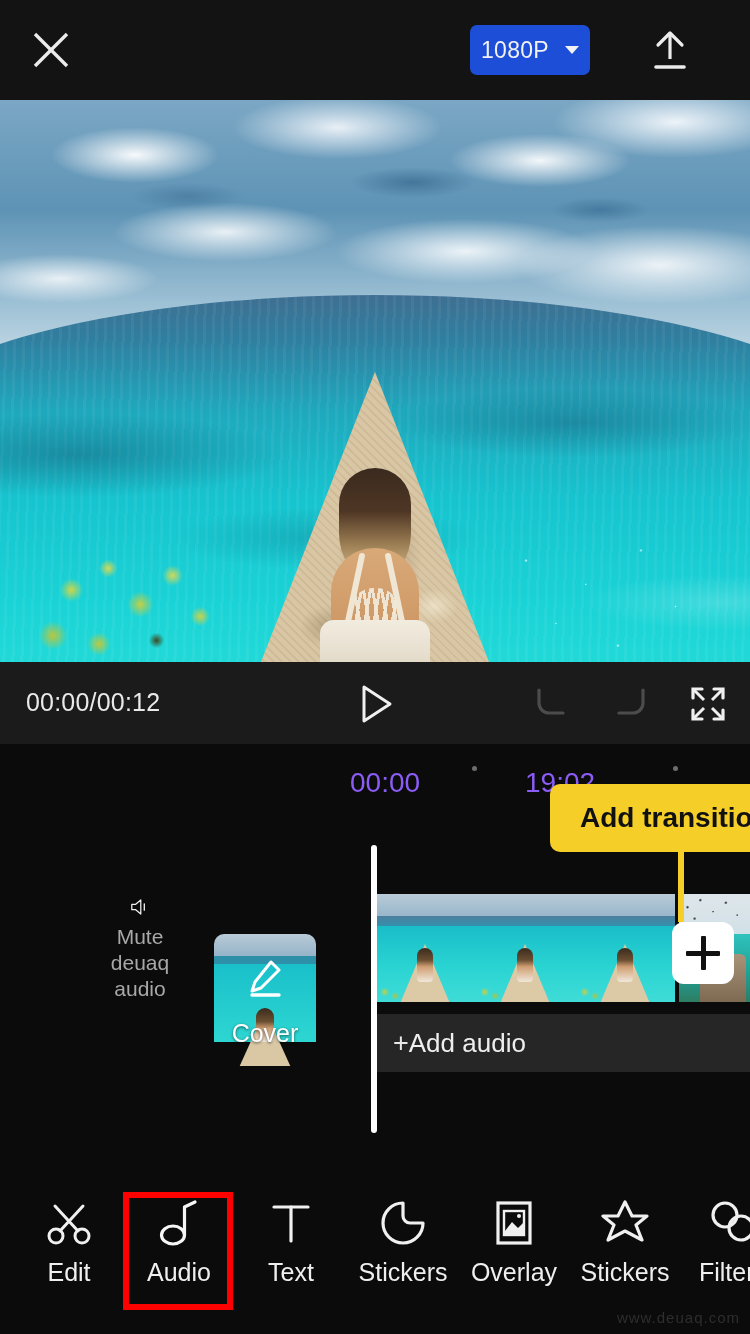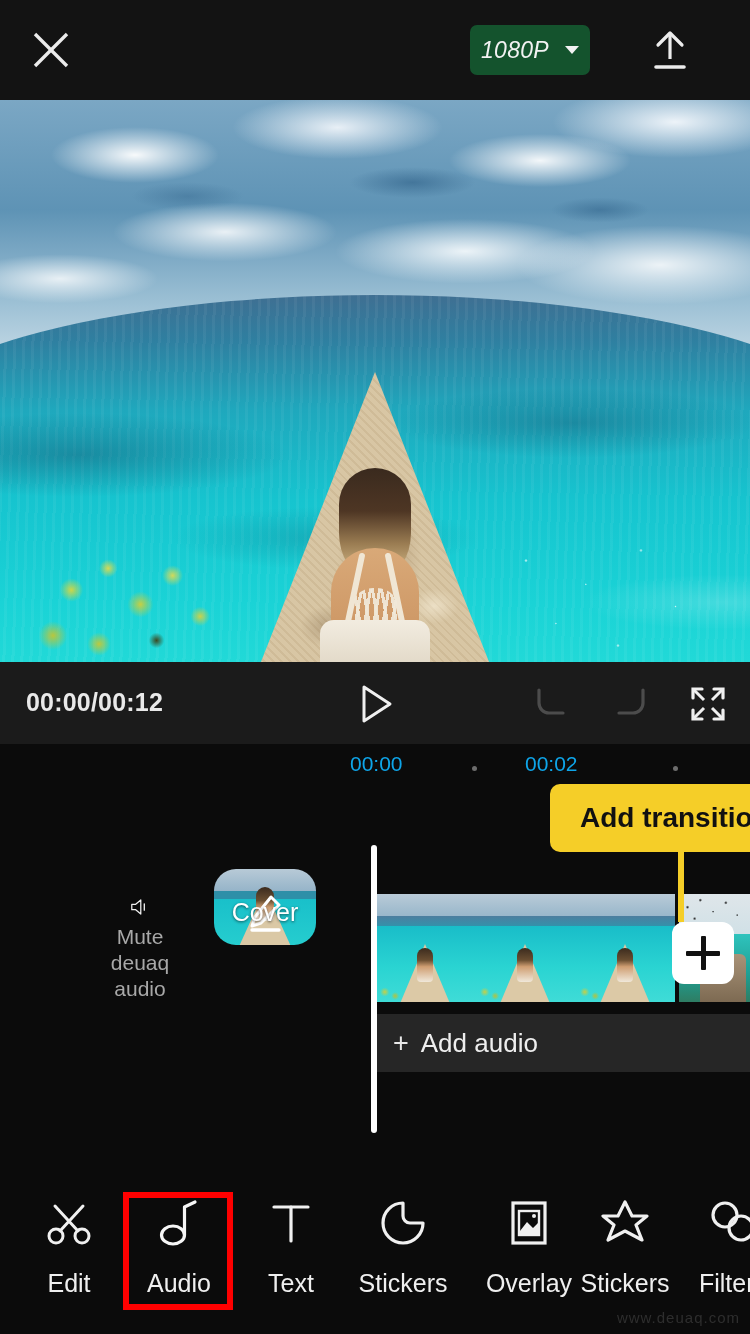--- a/index.html
+++ b/index.html
@@ -32,22 +32,22 @@
     position:absolute; left:0; top:0; width:750px; height:100px;
     background:#131313; z-index:20;
   }
   .close-btn{
     position:absolute; left:26px; top:26px; width:50px; height:48px;
     display:flex; align-items:center; justify-content:center;
   }
   .close-btn svg{ display:block; }
   .res-pill{
     position:absolute; left:470px; top:25px; width:120px; height:50px;
-    background:#14532d; border-radius:7px;
-    display:flex; align-items:center; justify-content:center; gap:16px;font-style:italic;
+    background:#1d4ed8; border-radius:7px;
+    display:flex; align-items:center; justify-content:center; gap:16px;
   }
   .res-pill .lbl{ color:#f2f2f2; font-size:23px; font-weight:400; letter-spacing:.3px;}
   .caret{ width:0;height:0;border-left:7px solid transparent;border-right:7px solid transparent;border-top:8px solid #f2f2f2; }
   .export-btn{
     position:absolute; left:640px; top:24px; width:60px; height:52px;
     display:flex;align-items:center;justify-content:center;
   }
 
   
   .preview{
@@ -162,35 +162,35 @@
       radial-gradient(circle 12px at 55% 82%, #3a4a22, transparent 65%);
   }
 
   
   .playbar{
     position:absolute; left:0; top:662px; width:750px; height:82px;
     background:#1b1b1b; z-index:20;
   }
   .time-label{
     position:absolute; left:26px; top:26px;
-    color:#e9e9e9; font-size:25px; letter-spacing:.2px;font-weight:bold;
+    color:#e9e9e9; font-size:25px; letter-spacing:.2px;
   }
   .play-btn{ position:absolute; left:352px; top:18px; width:48px;height:48px;
     display:flex;align-items:center;justify-content:center;}
   .undo-btn{ position:absolute; left:528px; top:20px; width:46px;height:44px;display:flex;align-items:center;justify-content:center;}
   .redo-btn{ position:absolute; left:608px; top:20px; width:46px;height:44px;display:flex;align-items:center;justify-content:center;}
   .fs-btn{ position:absolute; left:686px; top:20px; width:44px;height:44px;display:flex;align-items:center;justify-content:center;}
 
   
   .timeline{
     position:absolute; left:0; top:744px; width:750px; height:424px;
     background:#0b0b0b; z-index:10;
   }
   .ruler{ position:absolute; left:0; top:0; width:750px; height:48px; }
-  .tick-lbl{ position:absolute; top:8px; color:#0ea5e9; font-size:21px; }
+  .tick-lbl{ position:absolute; top:23px; color:#8b5cf6; font-size:28px; }
   .tick-dot{ position:absolute; top:22px; width:5px;height:5px;border-radius:50%;background:#6d6d6d;}
 
   .tooltip{
     position:absolute; left:550px; top:784px; width:230px; height:68px;
     background:#f5ce28; border-radius:10px;
     display:flex; align-items:center; z-index:40;
   }
   .tooltip .txt{
     color:#111; font-size:28px; font-weight:700; margin-left:30px; white-space:nowrap;
   }
@@ -247,35 +247,35 @@
     display:flex;align-items:center;justify-content:center; z-index:45;
   }
   .plus-btn .h{ position:absolute; width:34px;height:5px;background:#111;border-radius:1px;}
   .plus-btn .v{ position:absolute; width:5px;height:34px;background:#111;border-radius:1px;}
 
   .audio-row{
     position:absolute; left:375px; top:270px; width:375px; height:58px;
     background:#262626; display:flex; align-items:center;
   }
   .audio-row .pl{ color:#e8e8e8; font-size:27px; margin-left:18px; font-weight:300;}
-  .audio-row .tx{ color:#eee; font-size:26px; margin-left:12px;}
+  .audio-row .tx{ color:#eee; font-size:26px; }
 
   .playhead{
     position:absolute; left:371px; top:845px; width:6px; height:288px;
     background:#fff; border-radius:3px; z-index:50;
   }
 
   .mute-btn{
     position:absolute; left:88px; top:898px; width:104px; height:104px;
     display:flex; flex-direction:column; align-items:center; z-index:25;
   }
   .mute-btn .cap{ color:#a8a8a8; font-size:21px; text-align:center; line-height:26px; margin-top:8px;}
   .cover-btn{
-    position:absolute; left:214px; top:869px; width:102px; height:76px;
-    border-radius:22px; overflow:hidden; z-index:25;
+    position:absolute; left:214px; top:934px; width:102px; height:132px;
+    border-radius:10px; overflow:hidden; z-index:25;
   }
   .cover-bg{ position:absolute; inset:0; }
   .cv-sky{position:absolute;left:0;top:0;width:100%;height:26px;background:linear-gradient(#b8cad7,#8fb0c6);}
   .cv-band{position:absolute;left:0;top:22px;width:100%;height:10px;background:#2e8fa8;}
   .cv-sea{position:absolute;left:0;top:30px;width:100%;height:78px;background:linear-gradient(#19c0ca,#2ed6d2);}
   .cv-pier{position:absolute;left:50%;bottom:-6px;transform:translateX(-50%);width:0;height:0;
     border-left:28px solid transparent;border-right:28px solid transparent;border-bottom:62px solid #dac8a5;}
   .cv-person{position:absolute;left:50%;transform:translateX(-50%);bottom:24px;width:18px;height:34px;
     border-radius:9px 9px 4px 4px;background:linear-gradient(#3b2b1e,#6b4f32 40%,#cf9e72 60%,#efe7d9);}
   .cover-lbl{
@@ -287,21 +287,21 @@
   
   .toolbar{
     position:absolute; left:0; top:1168px; width:750px; height:166px;
     background:#0b0b0b; z-index:20;
   }
   .tool{
     position:absolute; top:26px; width:110px; height:110px;
     display:flex; flex-direction:column; align-items:center;
   }
   .tool .ico{ height:58px; display:flex; align-items:center; justify-content:center; }
-  .tool .lbl{ color:#efefef; font-size:25px; margin-top:17px; white-space:nowrap; }
+  .tool .lbl{ color:#efefef; font-size:25px; margin-top:6px; white-space:nowrap; }
   .hl-box{
     position:absolute; left:123px; top:1192px; width:110px; height:118px;
     border:6px solid #ff0000; z-index:40; pointer-events:none;
   }
   .site-wm{
     position:absolute; right:10px; bottom:8px; color:#2e2e2e; font-size:15px;
     letter-spacing:1px; z-index:60;
   }
 </style>
 </head>
@@ -407,21 +407,21 @@
         <line x1="32" y1="32" x2="22" y2="22" stroke="#f0f0f0" stroke-width="3"></line>
         <line x1="4" y1="32" x2="14" y2="22" stroke="#f0f0f0" stroke-width="3"></line>
       </svg>
     </div>
   </div>
 
   <div class="timeline">
 
     <div class="ruler">
       <span class="tick-lbl" style="left:350px;">00:00</span>
-      <span class="tick-lbl" style="left:525px;">00:02</span>
+      <span class="tick-lbl" style="left:525px;">19:02</span>
       <span class="tick-dot" style="left:472px;"></span>
       <span class="tick-dot" style="left:673px;"></span>
     </div>
 
     <div class="clip-row">
       <div class="clipA">
         <div class="thumb">
           <div class="th-sky"></div>
             <div class="th-band"></div>
             <div class="th-sea"></div>
@@ -534,21 +534,21 @@
     <div class="tool" style="left:236px;">
       <span class="ico">
         <svg width="46" height="46" viewBox="0 0 46 46">
           <line x1="6" y1="7" x2="40" y2="7" stroke="#f0f0f0" stroke-width="3.2" stroke-linecap="round"></line>
           <line x1="23" y1="7" x2="23" y2="41" stroke="#f0f0f0" stroke-width="3.2" stroke-linecap="round"></line>
         </svg>
       </span>
       <span class="lbl">Text</span>
     </div>
 
-    <div class="tool" style="left:474px;">
+    <div class="tool" style="left:459px;">
       <span class="ico">
         <svg width="44" height="48" viewBox="0 0 44 48">
           <rect x="6" y="4" width="32" height="40" fill="none" stroke="#f0f0f0" stroke-width="3.2"></rect>
           <rect x="12" y="12" width="20" height="24" fill="none" stroke="#f0f0f0" stroke-width="2.4"></rect>
           <polyline points="13,32 20,23 26,29 31,24 31,35 13,35" fill="#f0f0f0" stroke="none"></polyline>
           <circle cx="27" cy="17" r="2" fill="#f0f0f0"></circle>
         </svg>
       </span>
       <span class="lbl">Overlay</span>
     </div>

